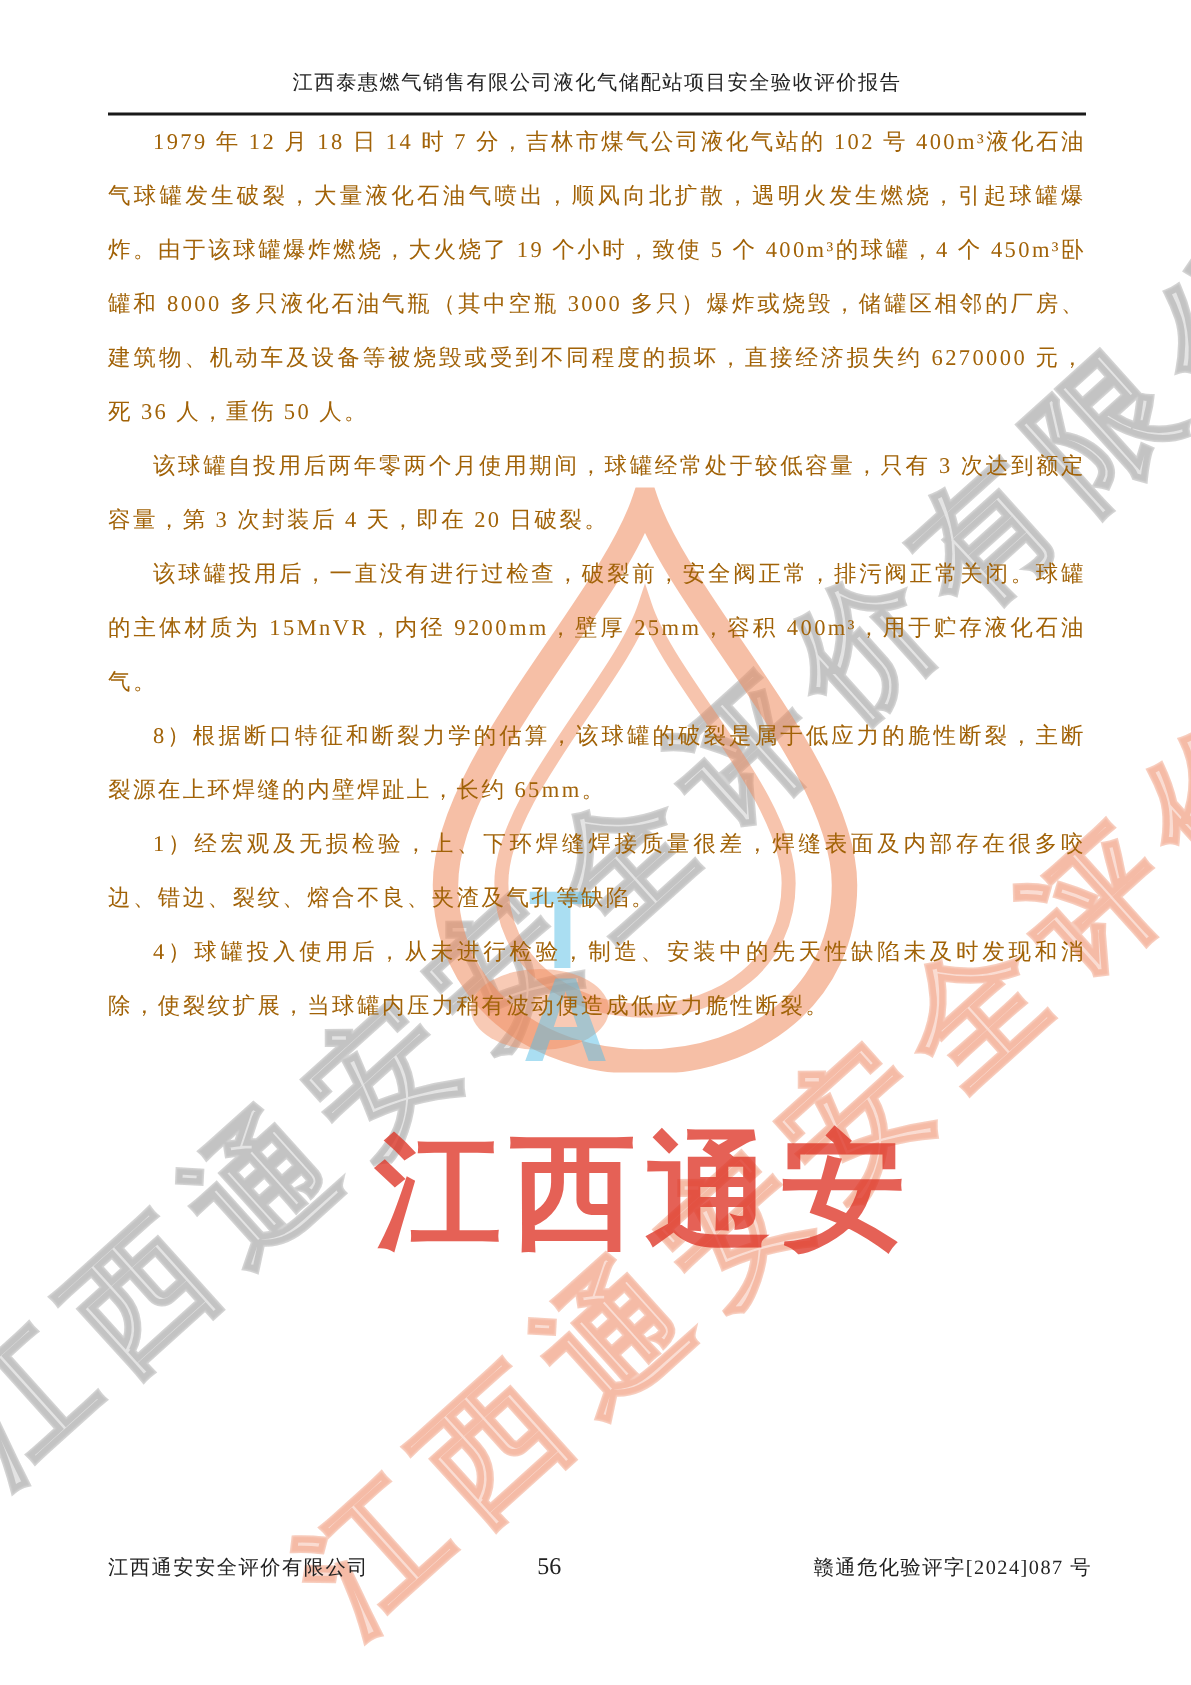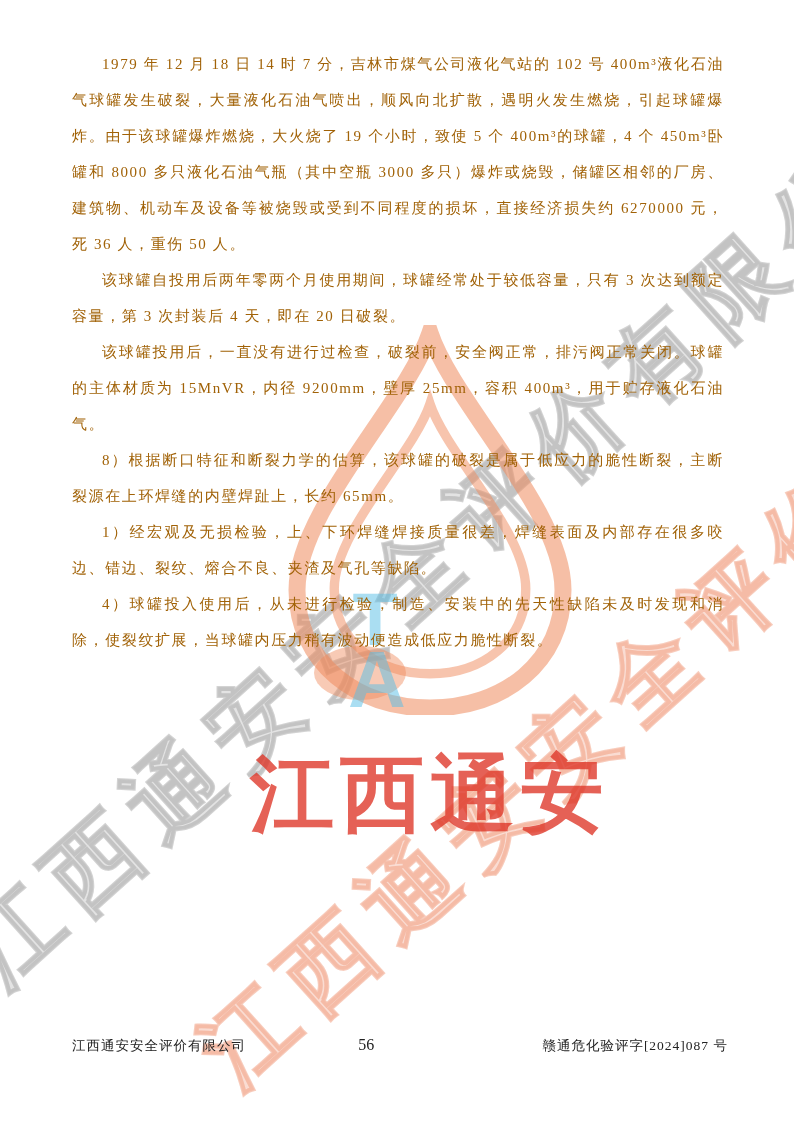--- a/index.html
+++ b/index.html
@@ -136,20 +136,23 @@
       <path d="M155 8 C 132 78, 22 185, 22 265 C 22 338, 82 383, 155 383 C 228 383, 288 338, 288 265 C 288 185, 178 78, 155 8 Z" fill="none" stroke="#EF8A5C" stroke-opacity="0.55" stroke-width="17"></path>
       <path d="M155 8 C 132 78, 22 185, 22 265 C 22 338, 82 383, 155 383 C 228 383, 288 338, 288 265 C 288 185, 178 78, 155 8 Z" fill="none" stroke="#EF8A5C" stroke-opacity="0.5" stroke-width="13" transform="translate(155,235) scale(0.72) translate(-155,-225)"></path>
       <text x="100" y="320" text-anchor="middle" font-family="Liberation Sans, DejaVu Sans, sans-serif" font-weight="bold" font-size="74" fill="#56BDE5" fill-opacity="0.5">T</text>
       <text x="102" y="382" text-anchor="middle" font-family="Liberation Sans, DejaVu Sans, sans-serif" font-weight="bold" font-size="80" fill="#56BDE5" fill-opacity="0.5">A</text>
     </svg>
     <div class="wm-stamp">江西通安</div>
   </div>
 
   <div class="content">
 
+    <div class="doc-header">
+      <div class="doc-header-title">江西泰惠燃气销售有限公司液化气储配站项目安全验收评价报告</div>
+    </div>
 
 
     <p class="body-para">1979 年 12 月 18 日 14 时 7 分，吉林市煤气公司液化气站的 102 号 400m³液化石油气球罐发生破裂，大量液化石油气喷出，顺风向北扩散，遇明火发生燃烧，引起球罐爆炸。由于该球罐爆炸燃烧，大火烧了 19 个小时，致使 5 个 400m³的球罐，4 个 450m³卧罐和 8000 多只液化石油气瓶（其中空瓶 3000 多只）爆炸或烧毁，储罐区相邻的厂房、建筑物、机动车及设备等被烧毁或受到不同程度的损坏，直接经济损失约 6270000 元，死 36 人，重伤 50 人。</p>
     <p class="body-para">该球罐自投用后两年零两个月使用期间，球罐经常处于较低容量，只有 3 次达到额定容量，第 3 次封装后 4 天，即在 20 日破裂。</p>
     <p class="body-para">该球罐投用后，一直没有进行过检查，破裂前，安全阀正常，排污阀正常关闭。球罐的主体材质为 15MnVR，内径 9200mm，壁厚 25mm，容积 400m³，用于贮存液化石油气。</p>
     <p class="body-para">8）根据断口特征和断裂力学的估算，该球罐的破裂是属于低应力的脆性断裂，主断裂源在上环焊缝的内壁焊趾上，长约 65mm。</p>
     <p class="body-para">1）经宏观及无损检验，上、下环焊缝焊接质量很差，焊缝表面及内部存在很多咬边、错边、裂纹、熔合不良、夹渣及气孔等缺陷。</p>
     <p class="body-para">4）球罐投入使用后，从未进行检验，制造、安装中的先天性缺陷未及时发现和消除，使裂纹扩展，当球罐内压力稍有波动便造成低应力脆性断裂。</p>
 
 

